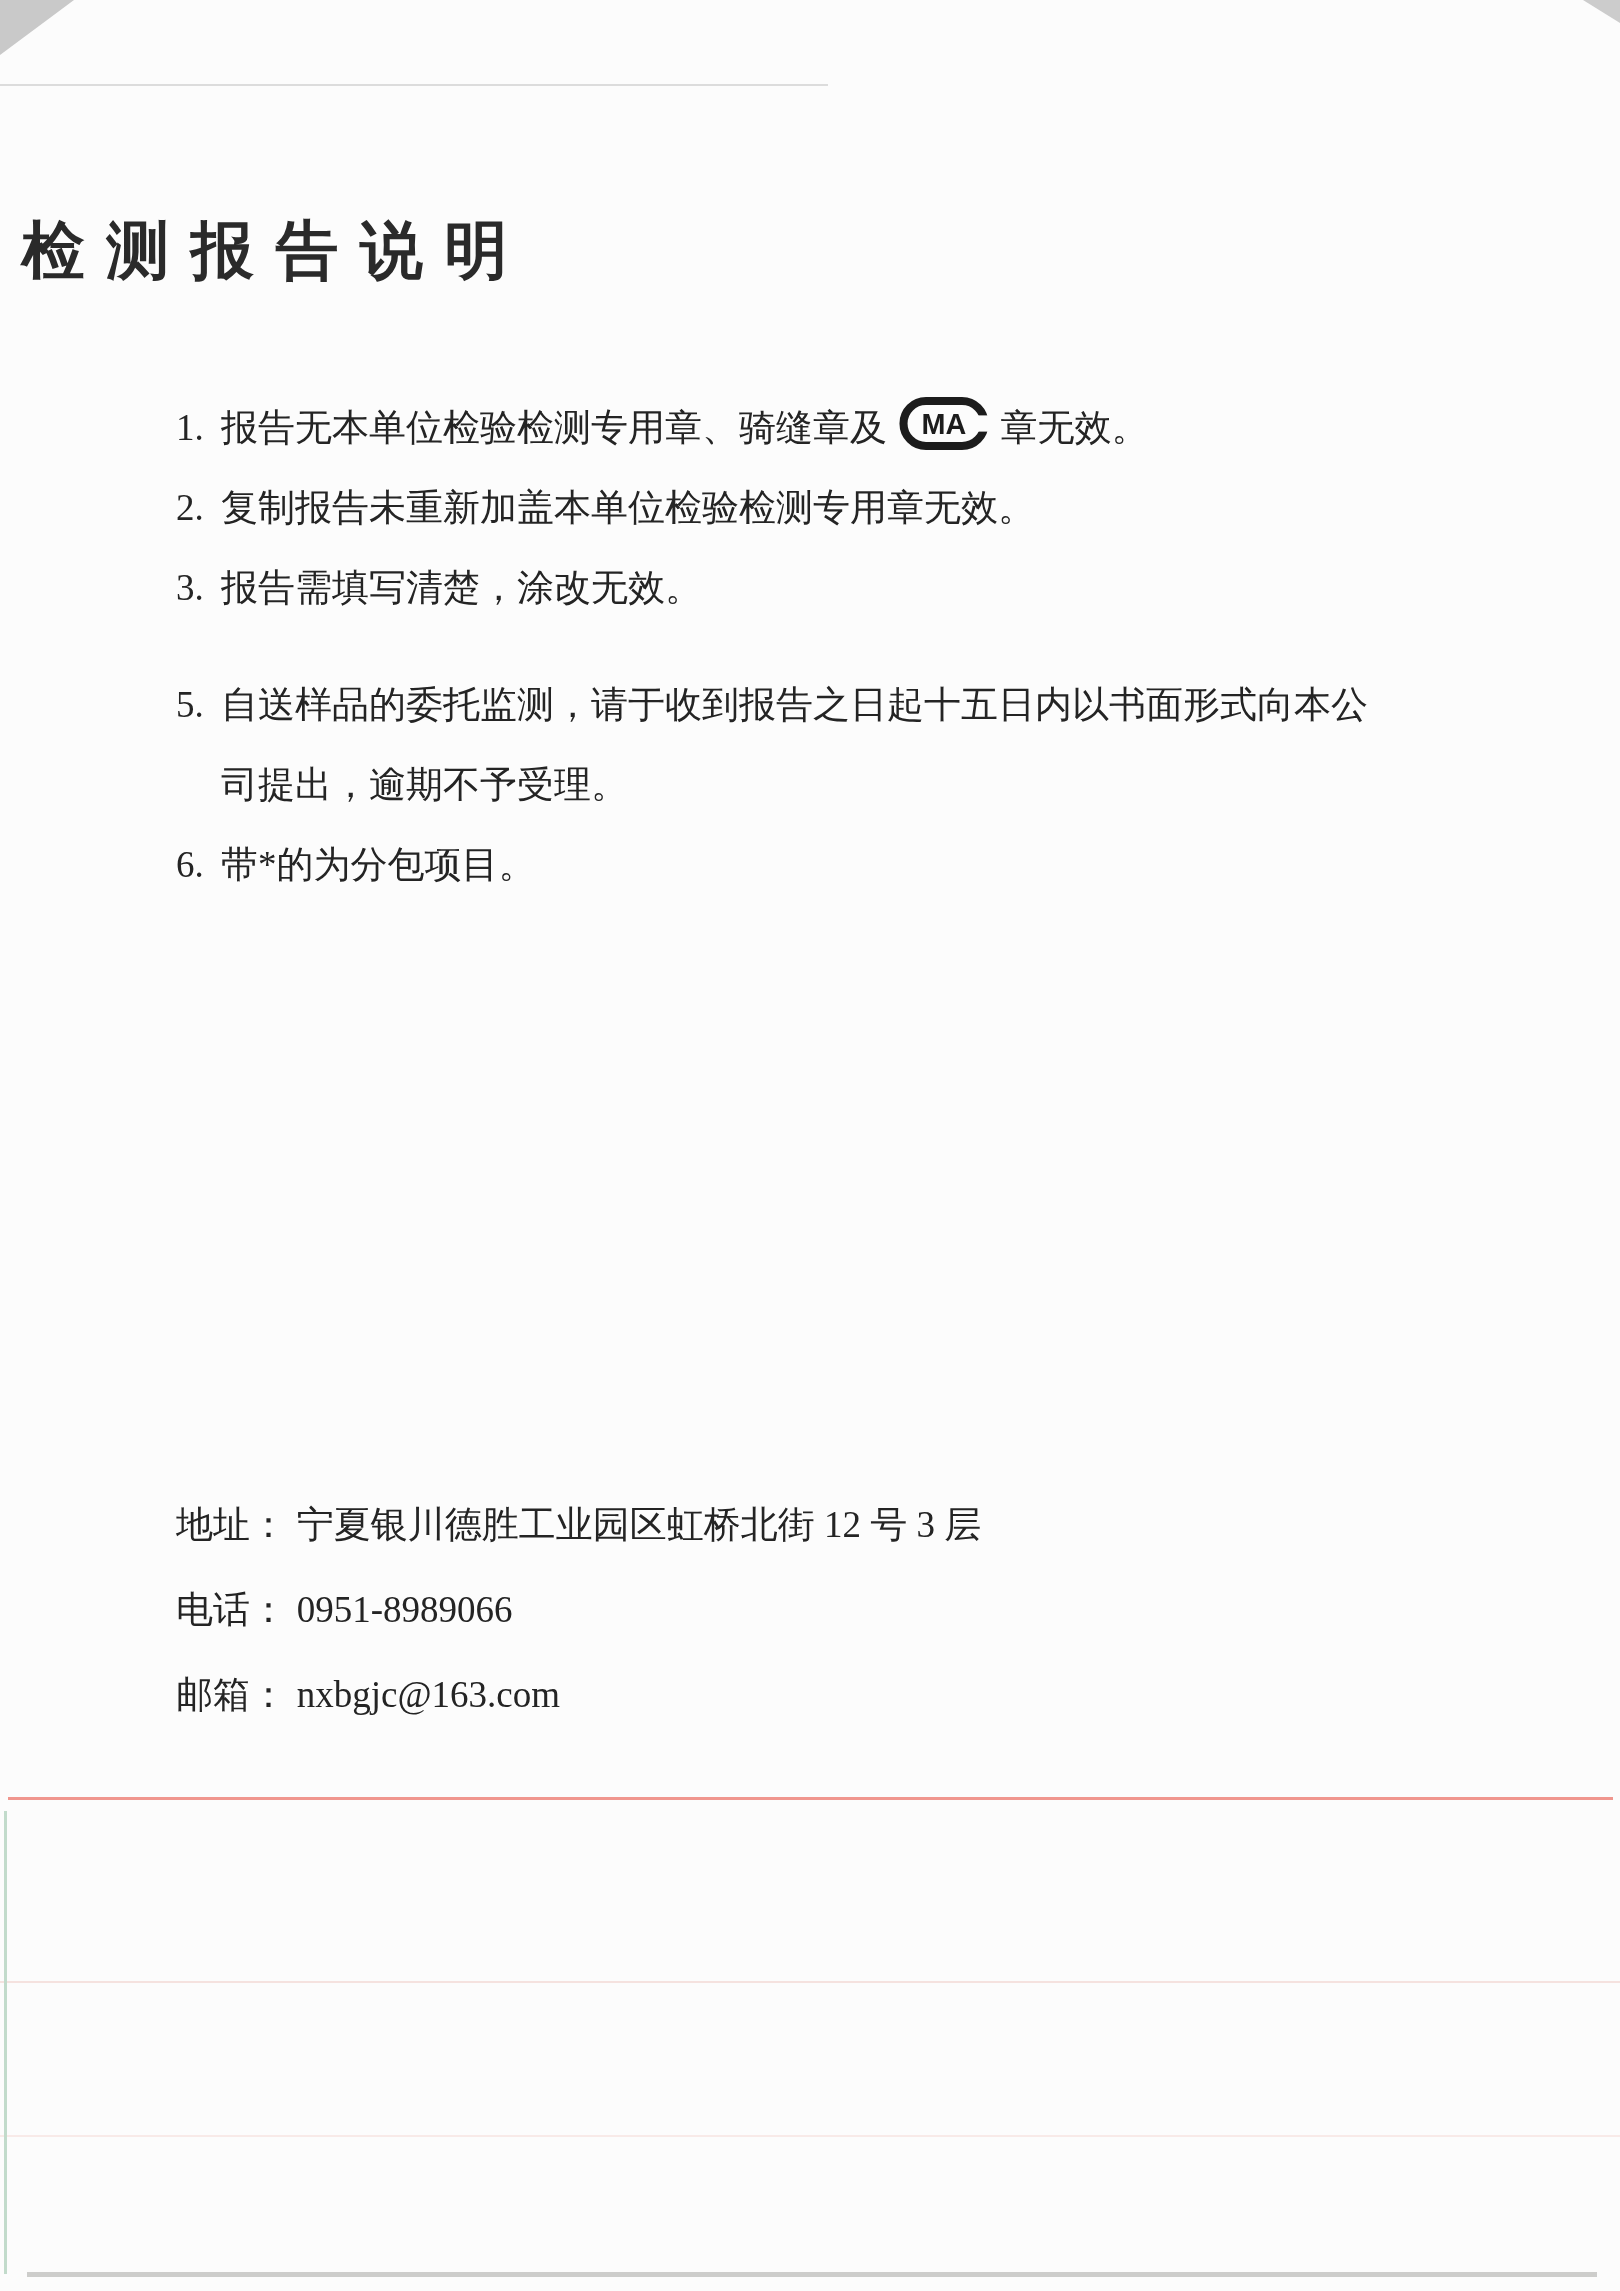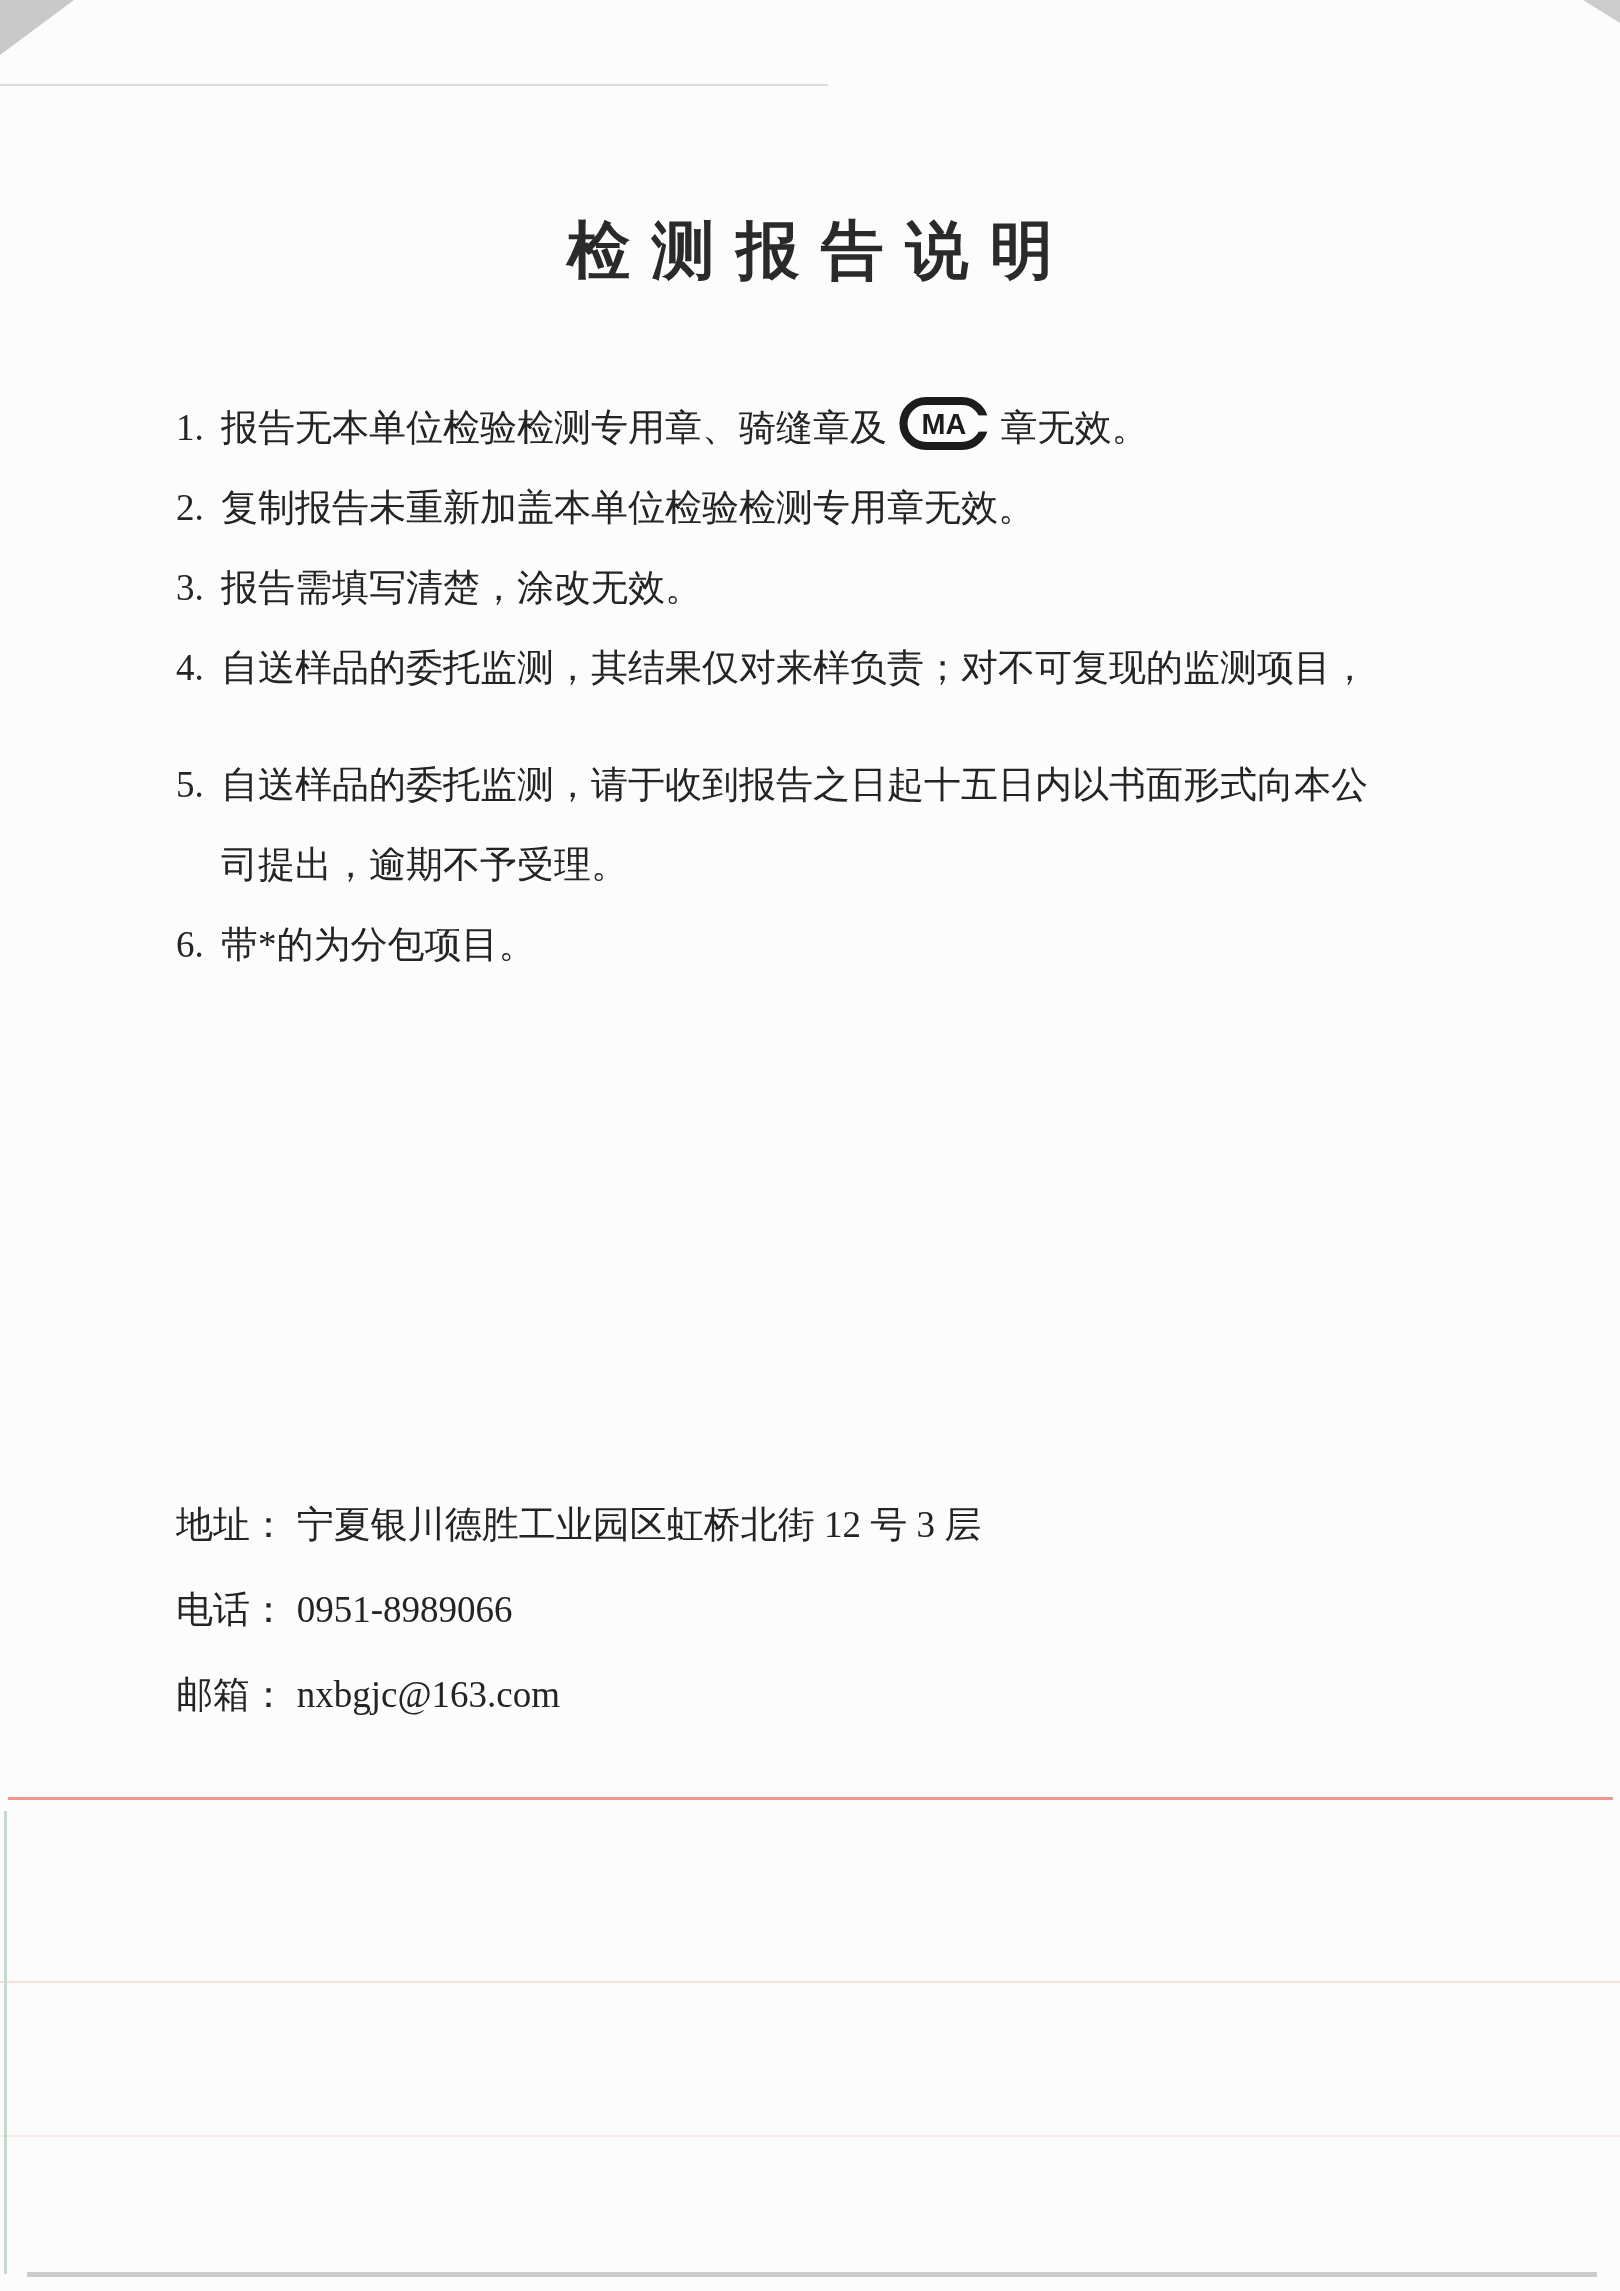--- a/index.html
+++ b/index.html
@@ -7,21 +7,21 @@
     position:relative;
     width:1620px;height:2292px;
     background:#fcfcfc;
     overflow:hidden;
     font-family:"Liberation Serif","DejaVu Serif",serif;
     color:#242424;
   }
   .title{
     position:absolute;
     top:208px;left:0;width:100%;
-    text-align:center;
+    text-align:left;
     font-size:63px;
     font-weight:600;
     letter-spacing:21.6px;
     text-indent:21.6px;
     color:#2a2a2a;
   }
   .notes{
     position:absolute;
     left:176px;top:388px;
     width:1313px;
@@ -82,23 +82,20 @@
     </div>
 
     <div class="note-line">
       <span class="num">2.</span><span>复制报告未重新加盖本单位检验检测专用章无效。</span>
     </div>
 
     <div class="note-line">
       <span class="num">3.</span><span>报告需填写清楚，涂改无效。</span>
     </div>
 
-    <div class="note-line">
-      <span class="num">4.</span><span>自送样品的委托监测，其结果仅对来样负责；对不可复现的监测项目，</span>
-    </div>
 
     <div class="note-line gap-before">
       <span class="num">5.</span><span>自送样品的委托监测，请于收到报告之日起十五日内以书面形式向本公</span>
     </div>
     <div class="note-line cont">
       <span>司提出，逾期不予受理。</span>
     </div>
 
     <div class="note-line">
       <span class="num">6.</span><span>带*的为分包项目。</span>

